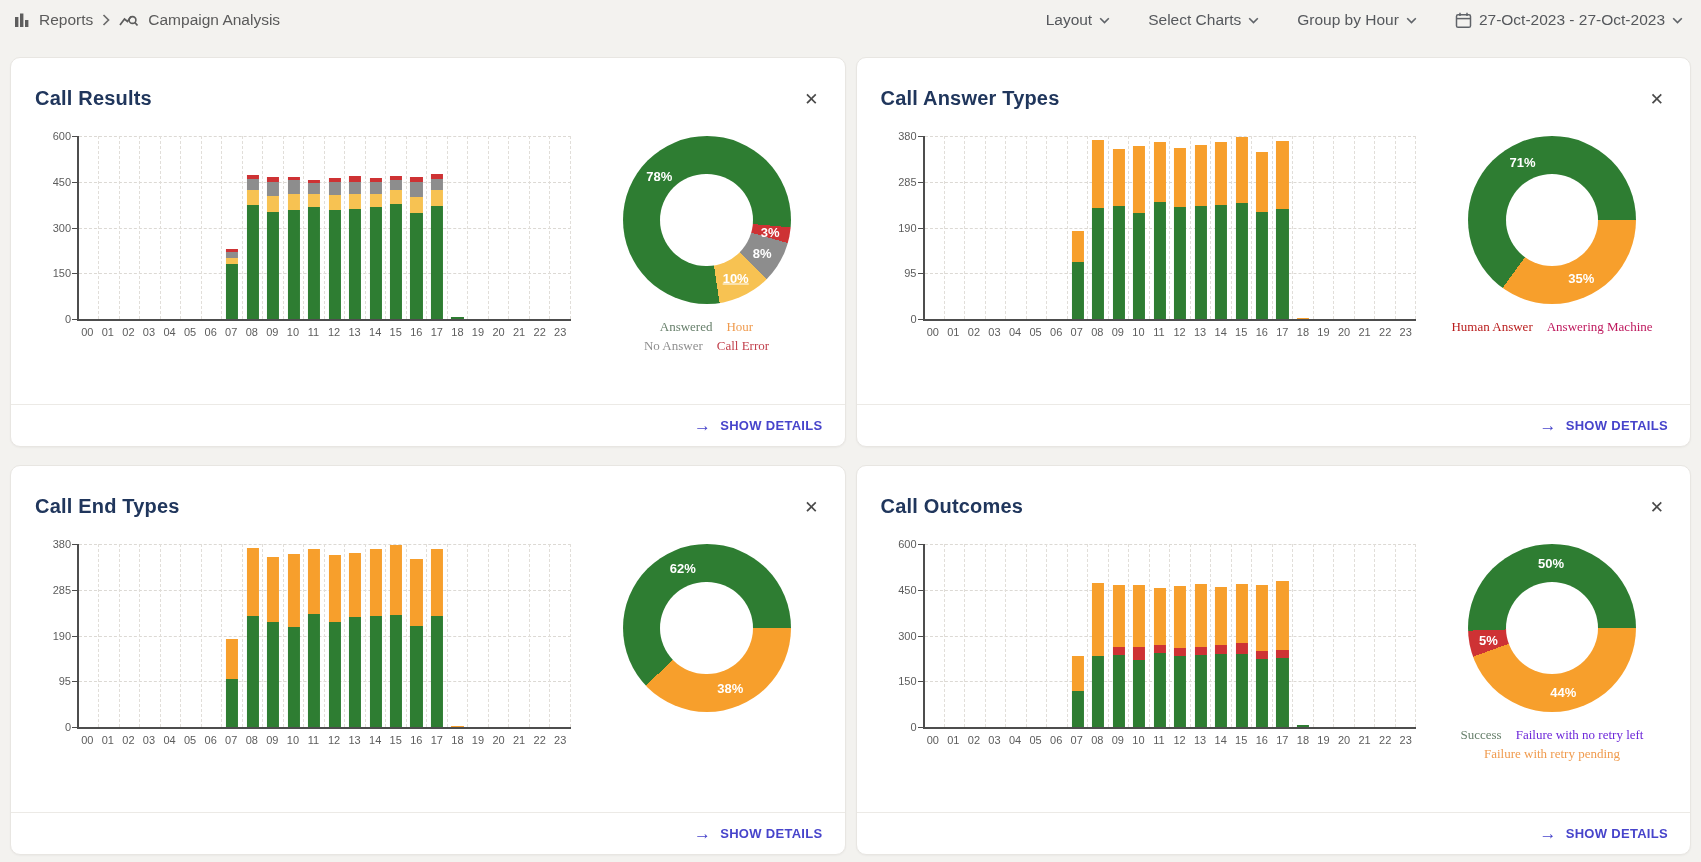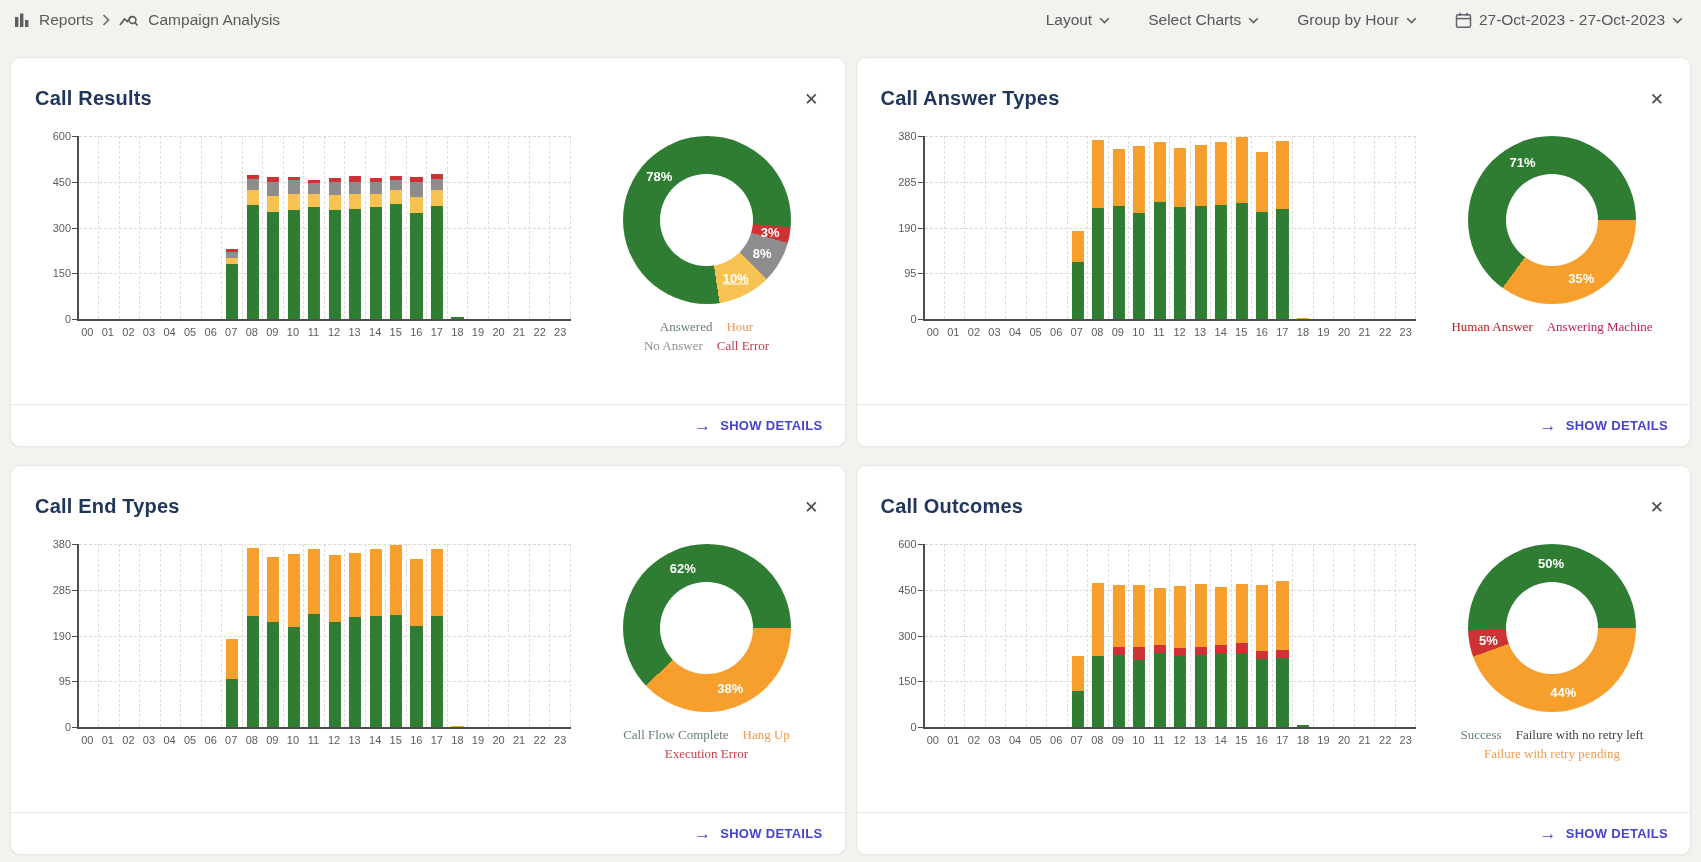--- a/index.html
+++ b/index.html
@@ -682,24 +682,20 @@
             <span>21</span>
             <span>22</span>
             <span>23</span>
           </div>
         </div>
       <div class="donut-col">
         <div class="donut" style="background: conic-gradient(from 90deg, rgb(247, 159, 44) 0%, rgb(247, 159, 44) 38%, rgb(46, 125, 50) 38%, rgb(46, 125, 50) 100%);">
             <span class="dlabel" style="left: 64.1728%; top: 85.7964%;">38%</span>
             <span class="dlabel" style="left: 35.8272%; top: 14.2036%;">62%</span>
           </div>
-        <div class="legend">
-            <div class="legend-row"><span class="legend-item" style="color: rgb(104, 128, 108);">Call Flow Complete</span><span class="legend-item" style="color: rgb(240, 155, 78);">Hang Up</span></div>
-            <div class="legend-row"><span class="legend-item" style="color: rgb(194, 65, 77);">Execution Error</span></div>
-          </div>
       </div>
     </div>
     <div class="card-foot">
       <button class="details-link">
         <span class="arrow">→</span>
         <span>SHOW DETAILS</span>
       </button>
     </div>
   </div>
 
@@ -869,21 +865,21 @@
             <span>23</span>
           </div>
         </div>
       <div class="donut-col">
         <div class="donut" style="background: conic-gradient(from 90deg, rgb(247, 159, 44) 0%, rgb(247, 159, 44) 44.4444%, rgb(206, 50, 52) 44.4444%, rgb(206, 50, 52) 49.4949%, rgb(46, 125, 50) 49.4949%, rgb(46, 125, 50) 100%);">
             <span class="dlabel" style="left: 56.6855%; top: 87.9151%;">44%</span>
             <span class="dlabel" style="left: 12.1957%; top: 57.2862%;">5%</span>
             <span class="dlabel" style="left: 49.3892%; top: 11.5048%;">50%</span>
           </div>
         <div class="legend">
-            <div class="legend-row"><span class="legend-item" style="color: rgb(104, 128, 108);">Success</span><span class="legend-item" style="color: #404040; margin-top: 16px;">Failure with no retry left</span></div>
+            <div class="legend-row"><span class="legend-item" style="color: rgb(104, 128, 108);">Success</span><span class="legend-item" style="color: #6d28d9; margin-top: 16px;">Failure with no retry left</span></div>
             <div class="legend-row"><span class="legend-item" style="color: rgb(240, 155, 78);">Failure with retry pending</span></div>
           </div>
       </div>
     </div>
     <div class="card-foot">
       <button class="details-link">
         <span class="arrow">→</span>
         <span>SHOW DETAILS</span>
       </button>
     </div>

